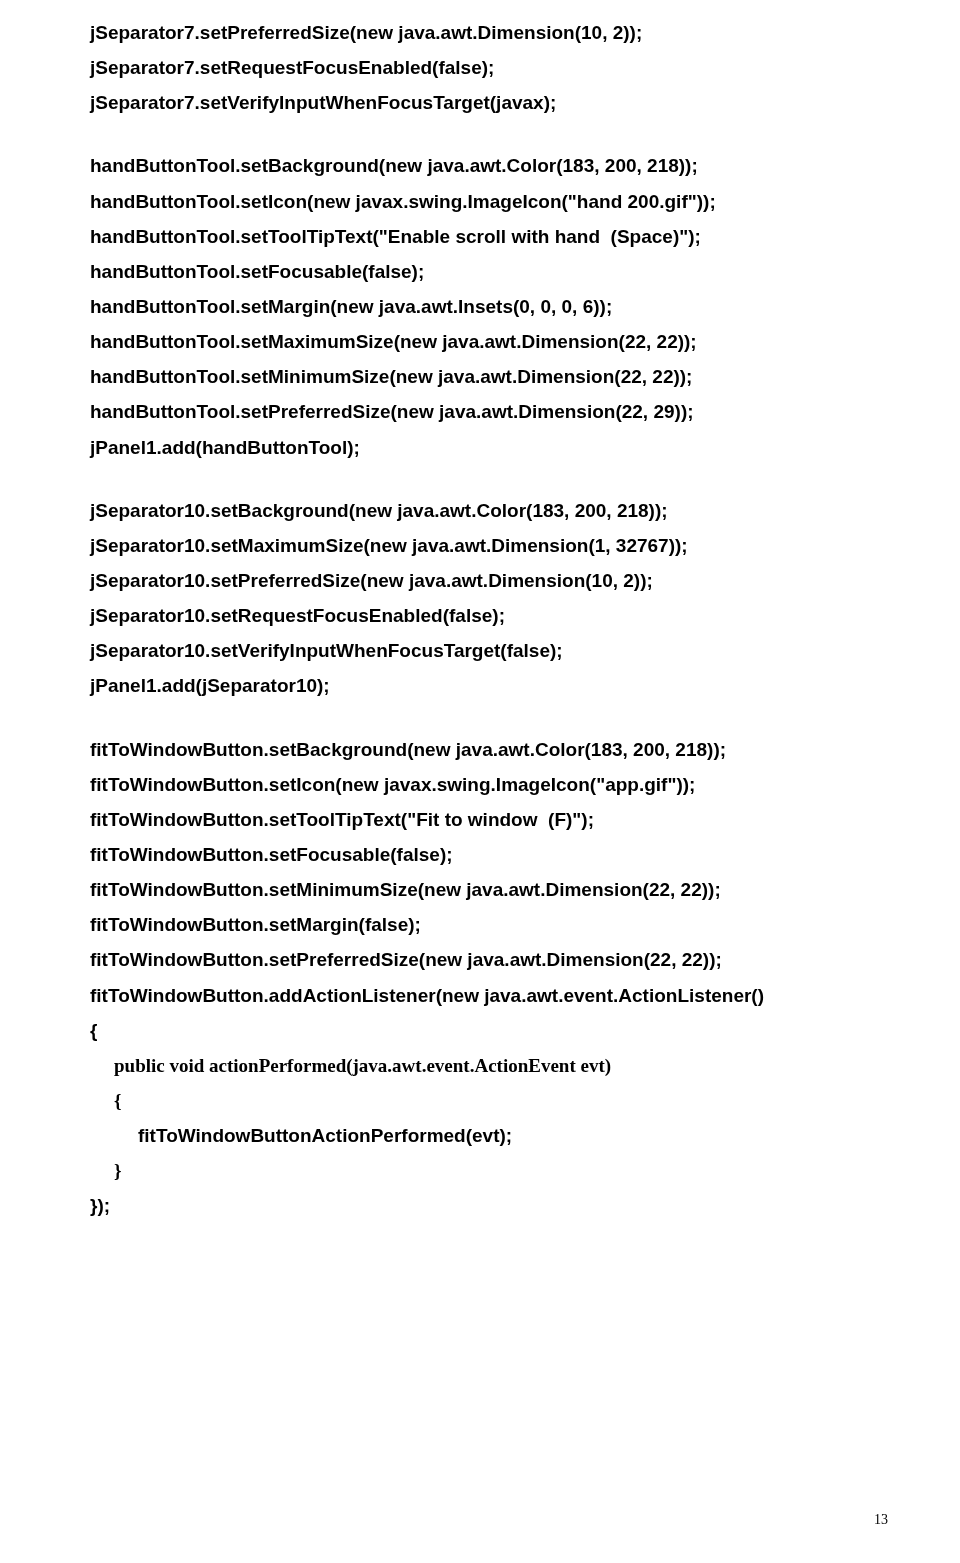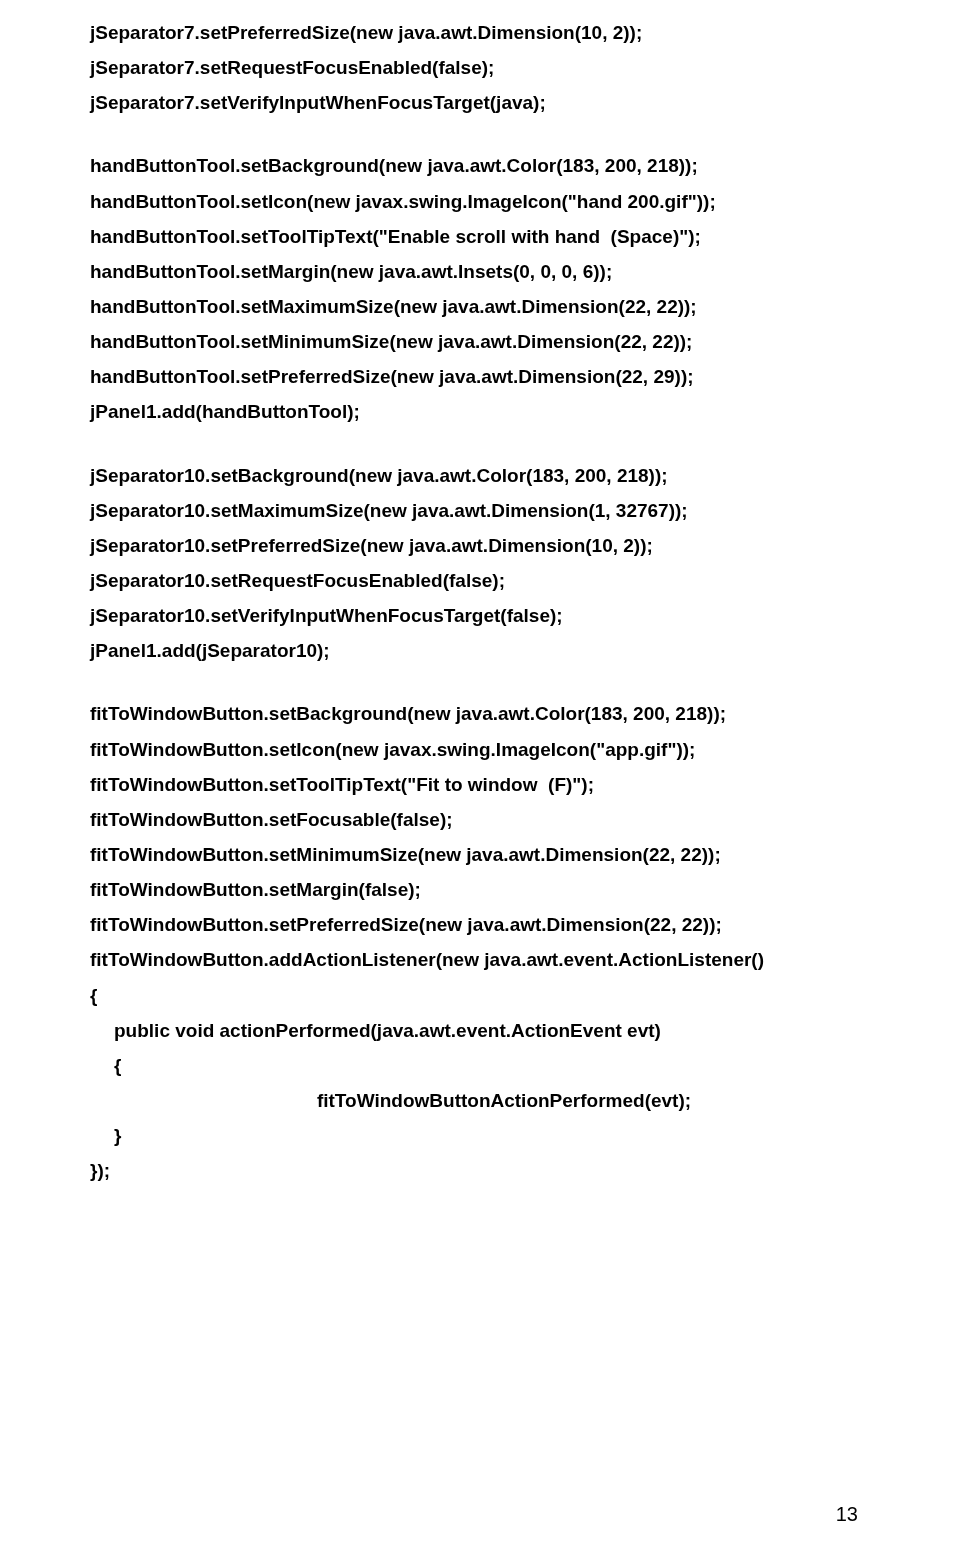--- a/index.html
+++ b/index.html
@@ -20,43 +20,44 @@
     line-height: 1.85;
     position: relative;
   }
   .code-line {
     white-space: pre-wrap;
     word-wrap: break-word;
   }
   .para-gap {
     height: 28px;
   }
-  .indent-1 { padding-left: 24px; }
-  .indent-2 { padding-left: 48px; text-align: center; }
+  .indent-1 { padding-left: 24px; font-family: Liberation Serif, serif; }
+  .indent-2 { padding-left: 48px; }
   .page-number {
     position: absolute;
     bottom: 30px;
-    right: 102px;
+    right: 72px;
     font-weight: normal;
-    font-size: 20px;
-    font-family: Liberation Sans, sans-serif;
+    font-size: 14px;
+    font-family: Liberation Serif, serif;
   }
 </style>
 </head>
 <body>
 
 <div class="page">
   <div id="code-container">
       <div class="code-line">jSeparator7.setPreferredSize(new java.awt.Dimension(10, 2));</div>
       <div class="code-line">jSeparator7.setRequestFocusEnabled(false);</div>
-      <div class="code-line">jSeparator7.setVerifyInputWhenFocusTarget(java);</div>
+      <div class="code-line">jSeparator7.setVerifyInputWhenFocusTarget(javax);</div>
       <div class="para-gap"></div>
       <div class="code-line">handButtonTool.setBackground(new java.awt.Color(183, 200, 218));</div>
       <div class="code-line">handButtonTool.setIcon(new javax.swing.ImageIcon("hand 200.gif"));</div>
       <div class="code-line">handButtonTool.setToolTipText("Enable scroll with hand  (Space)");</div>
+      <div class="code-line">handButtonTool.setFocusable(false);</div>
       <div class="code-line">handButtonTool.setMargin(new java.awt.Insets(0, 0, 0, 6));</div>
       <div class="code-line">handButtonTool.setMaximumSize(new java.awt.Dimension(22, 22));</div>
       <div class="code-line">handButtonTool.setMinimumSize(new java.awt.Dimension(22, 22));</div>
       <div class="code-line">handButtonTool.setPreferredSize(new java.awt.Dimension(22, 29));</div>
       <div class="code-line">jPanel1.add(handButtonTool);</div>
       <div class="para-gap"></div>
       <div class="code-line">jSeparator10.setBackground(new java.awt.Color(183, 200, 218));</div>
       <div class="code-line">jSeparator10.setMaximumSize(new java.awt.Dimension(1, 32767));</div>
       <div class="code-line">jSeparator10.setPreferredSize(new java.awt.Dimension(10, 2));</div>
       <div class="code-line">jSeparator10.setRequestFocusEnabled(false);</div>

